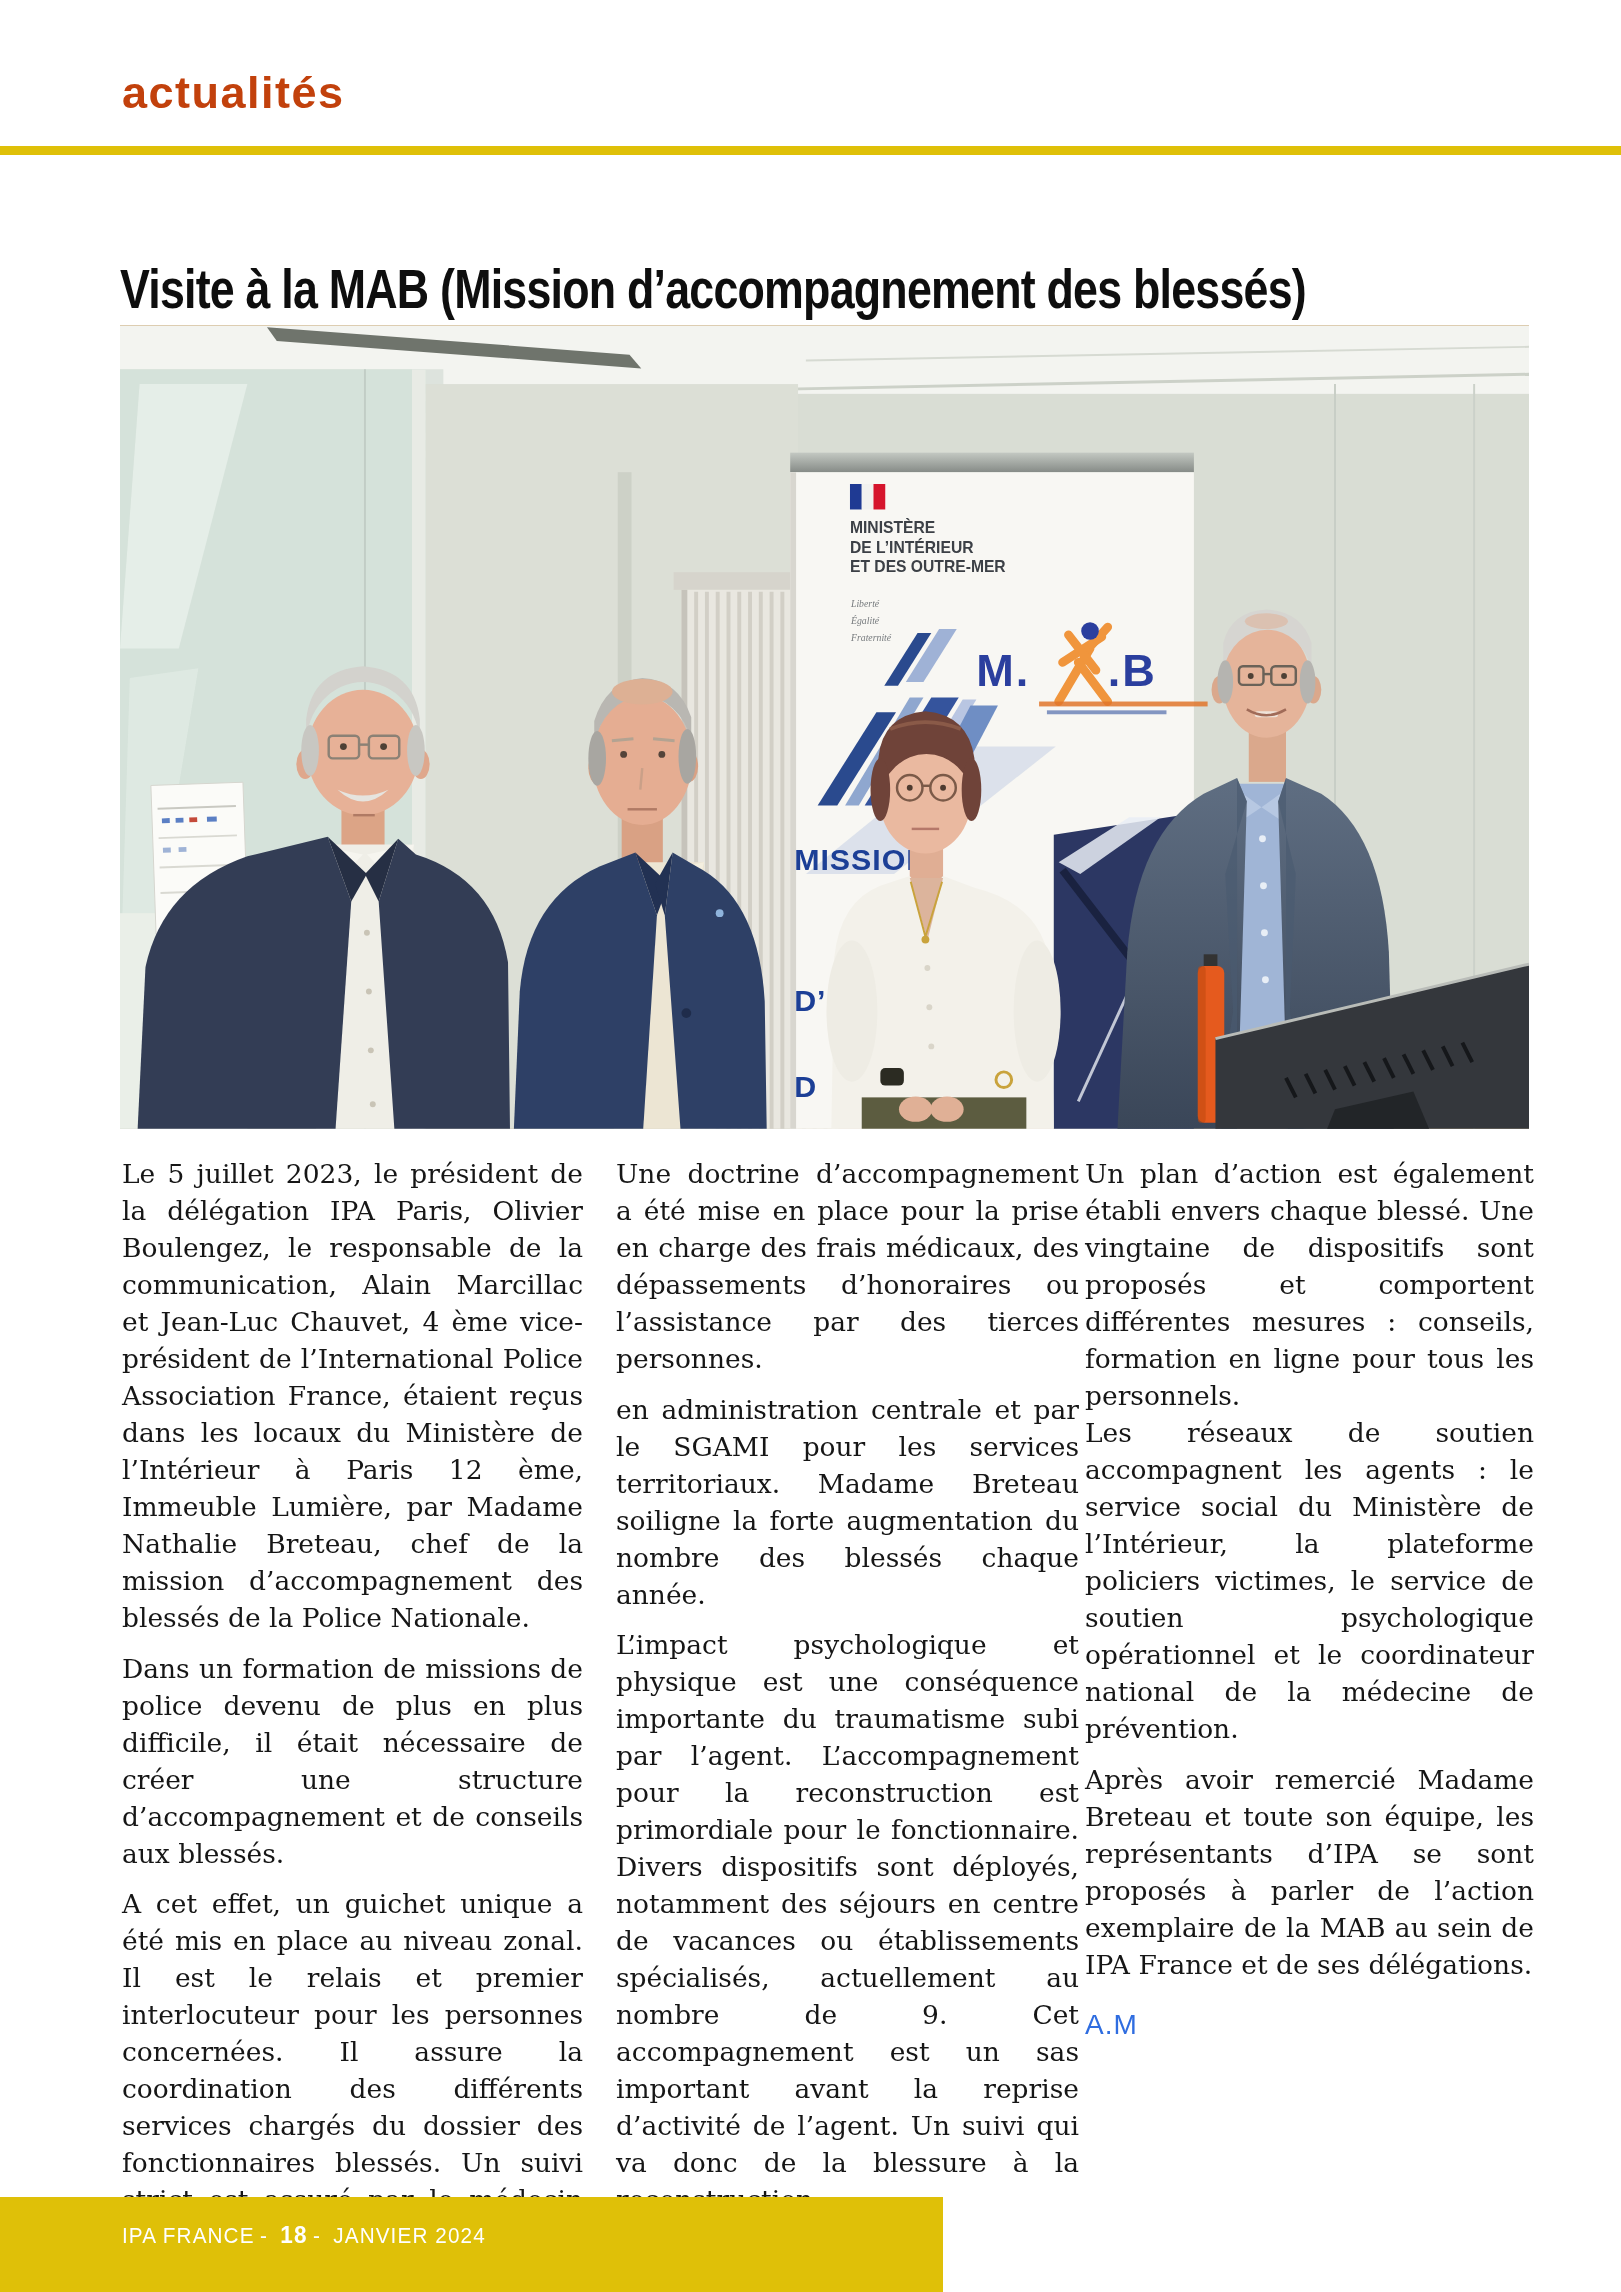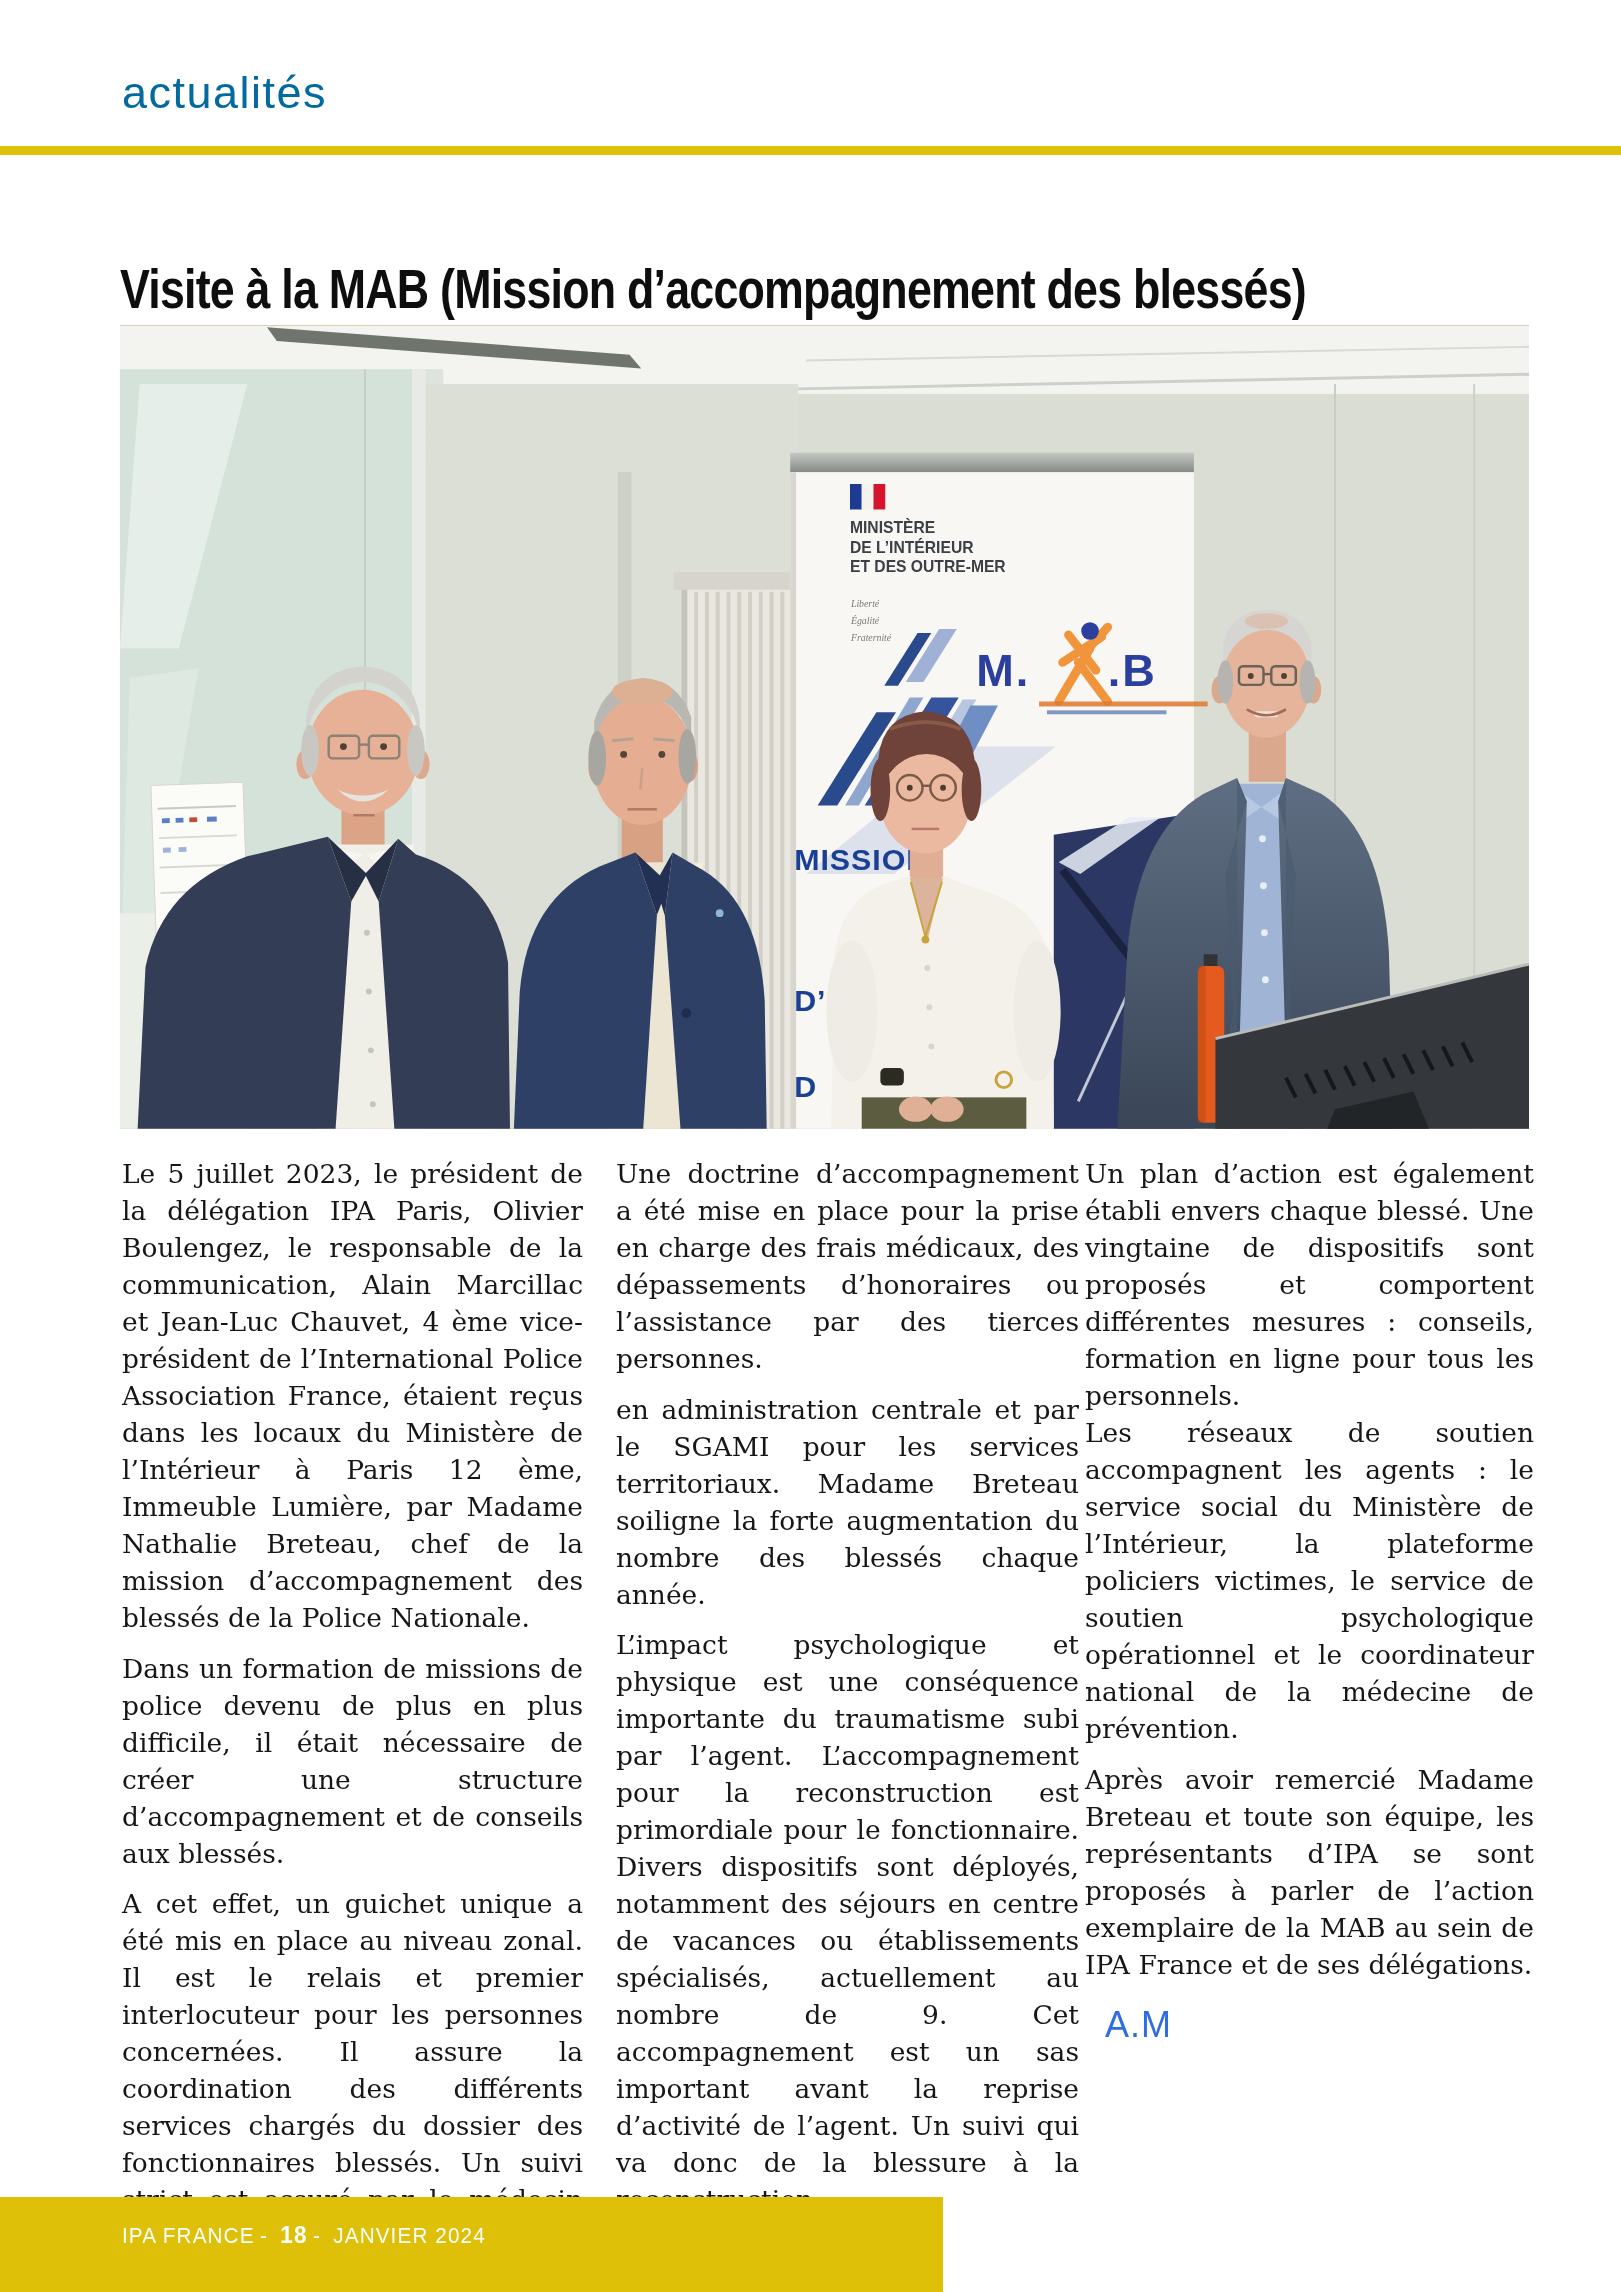--- a/index.html
+++ b/index.html
@@ -1,36 +1,36 @@
 <!DOCTYPE html>
 <html lang="fr"><head>
 <meta charset="utf-8">
 <style>
   html,body{margin:0;padding:0;background:#ffffff;}
   .page{position:relative;width:1621px;height:2293px;background:#ffffff;overflow:hidden;
         font-family:"Liberation Sans",sans-serif;}
   
-  .section-label{position:absolute;left:122px;top:67px;font-size:45px;font-weight:400;
-        color:#0369a1;letter-spacing:1.5px;}
+  .section-label{position:absolute;left:122px;top:67px;font-size:45px;font-weight:700;
+        color:#c2410c;letter-spacing:1.5px;}
   .top-rule{position:absolute;left:0;top:146px;width:1621px;height:8.8px;background:#dfc008;}
   
   .article-title{position:absolute;left:120px;top:218px;font-size:56px;font-weight:bold;
         color:#0e0e0e;letter-spacing:-1px;transform:scaleX(0.80);transform-origin:left top;
         white-space:nowrap;font-family:"Liberation Sans",sans-serif;}
   
   .photo{position:absolute;left:120px;top:325px;width:1409px;height:804px;background:#a16207;overflow:hidden;}
   
   .column{position:absolute;top:1155px;font-family:"DejaVu Serif","Liberation Serif",serif;
         font-size:26.5px;line-height:37px;color:#161616;text-align:justify;hyphens:auto;-webkit-hyphens:auto;}
   .col-1{left:122px;width:461px;}
   .col-2{left:616px;width:463px;}
   .col-3{left:1085px;width:449px;}
   .column p{margin:0 0 13.7px 0;white-space:pre-line;}
-  .signature{margin-top:23.5px;font-family:"Liberation Sans",sans-serif;font-size:36px;
-        color:#2f6de0;letter-spacing:1px;margin-left:20px;}
+  .signature{margin-top:23.5px;font-family:"Liberation Sans",sans-serif;font-size:28px;
+        color:#2f6de0;letter-spacing:1px;}
   
   .footer-bar{position:absolute;left:0;top:2197px;width:943px;height:95px;background:#dfc008;}
   .footer-text{position:absolute;left:122px;top:23.5px;color:#ffffff;font-size:22.5px;
         letter-spacing:1.2px;transform:scaleX(0.92);transform-origin:left top;white-space:nowrap;}
   .footer-text .pg{font-weight:bold;font-size:24.5px;}
   .footer-text span{margin-right:5.9px;}
 </style>
 </head>
 <body>
 

